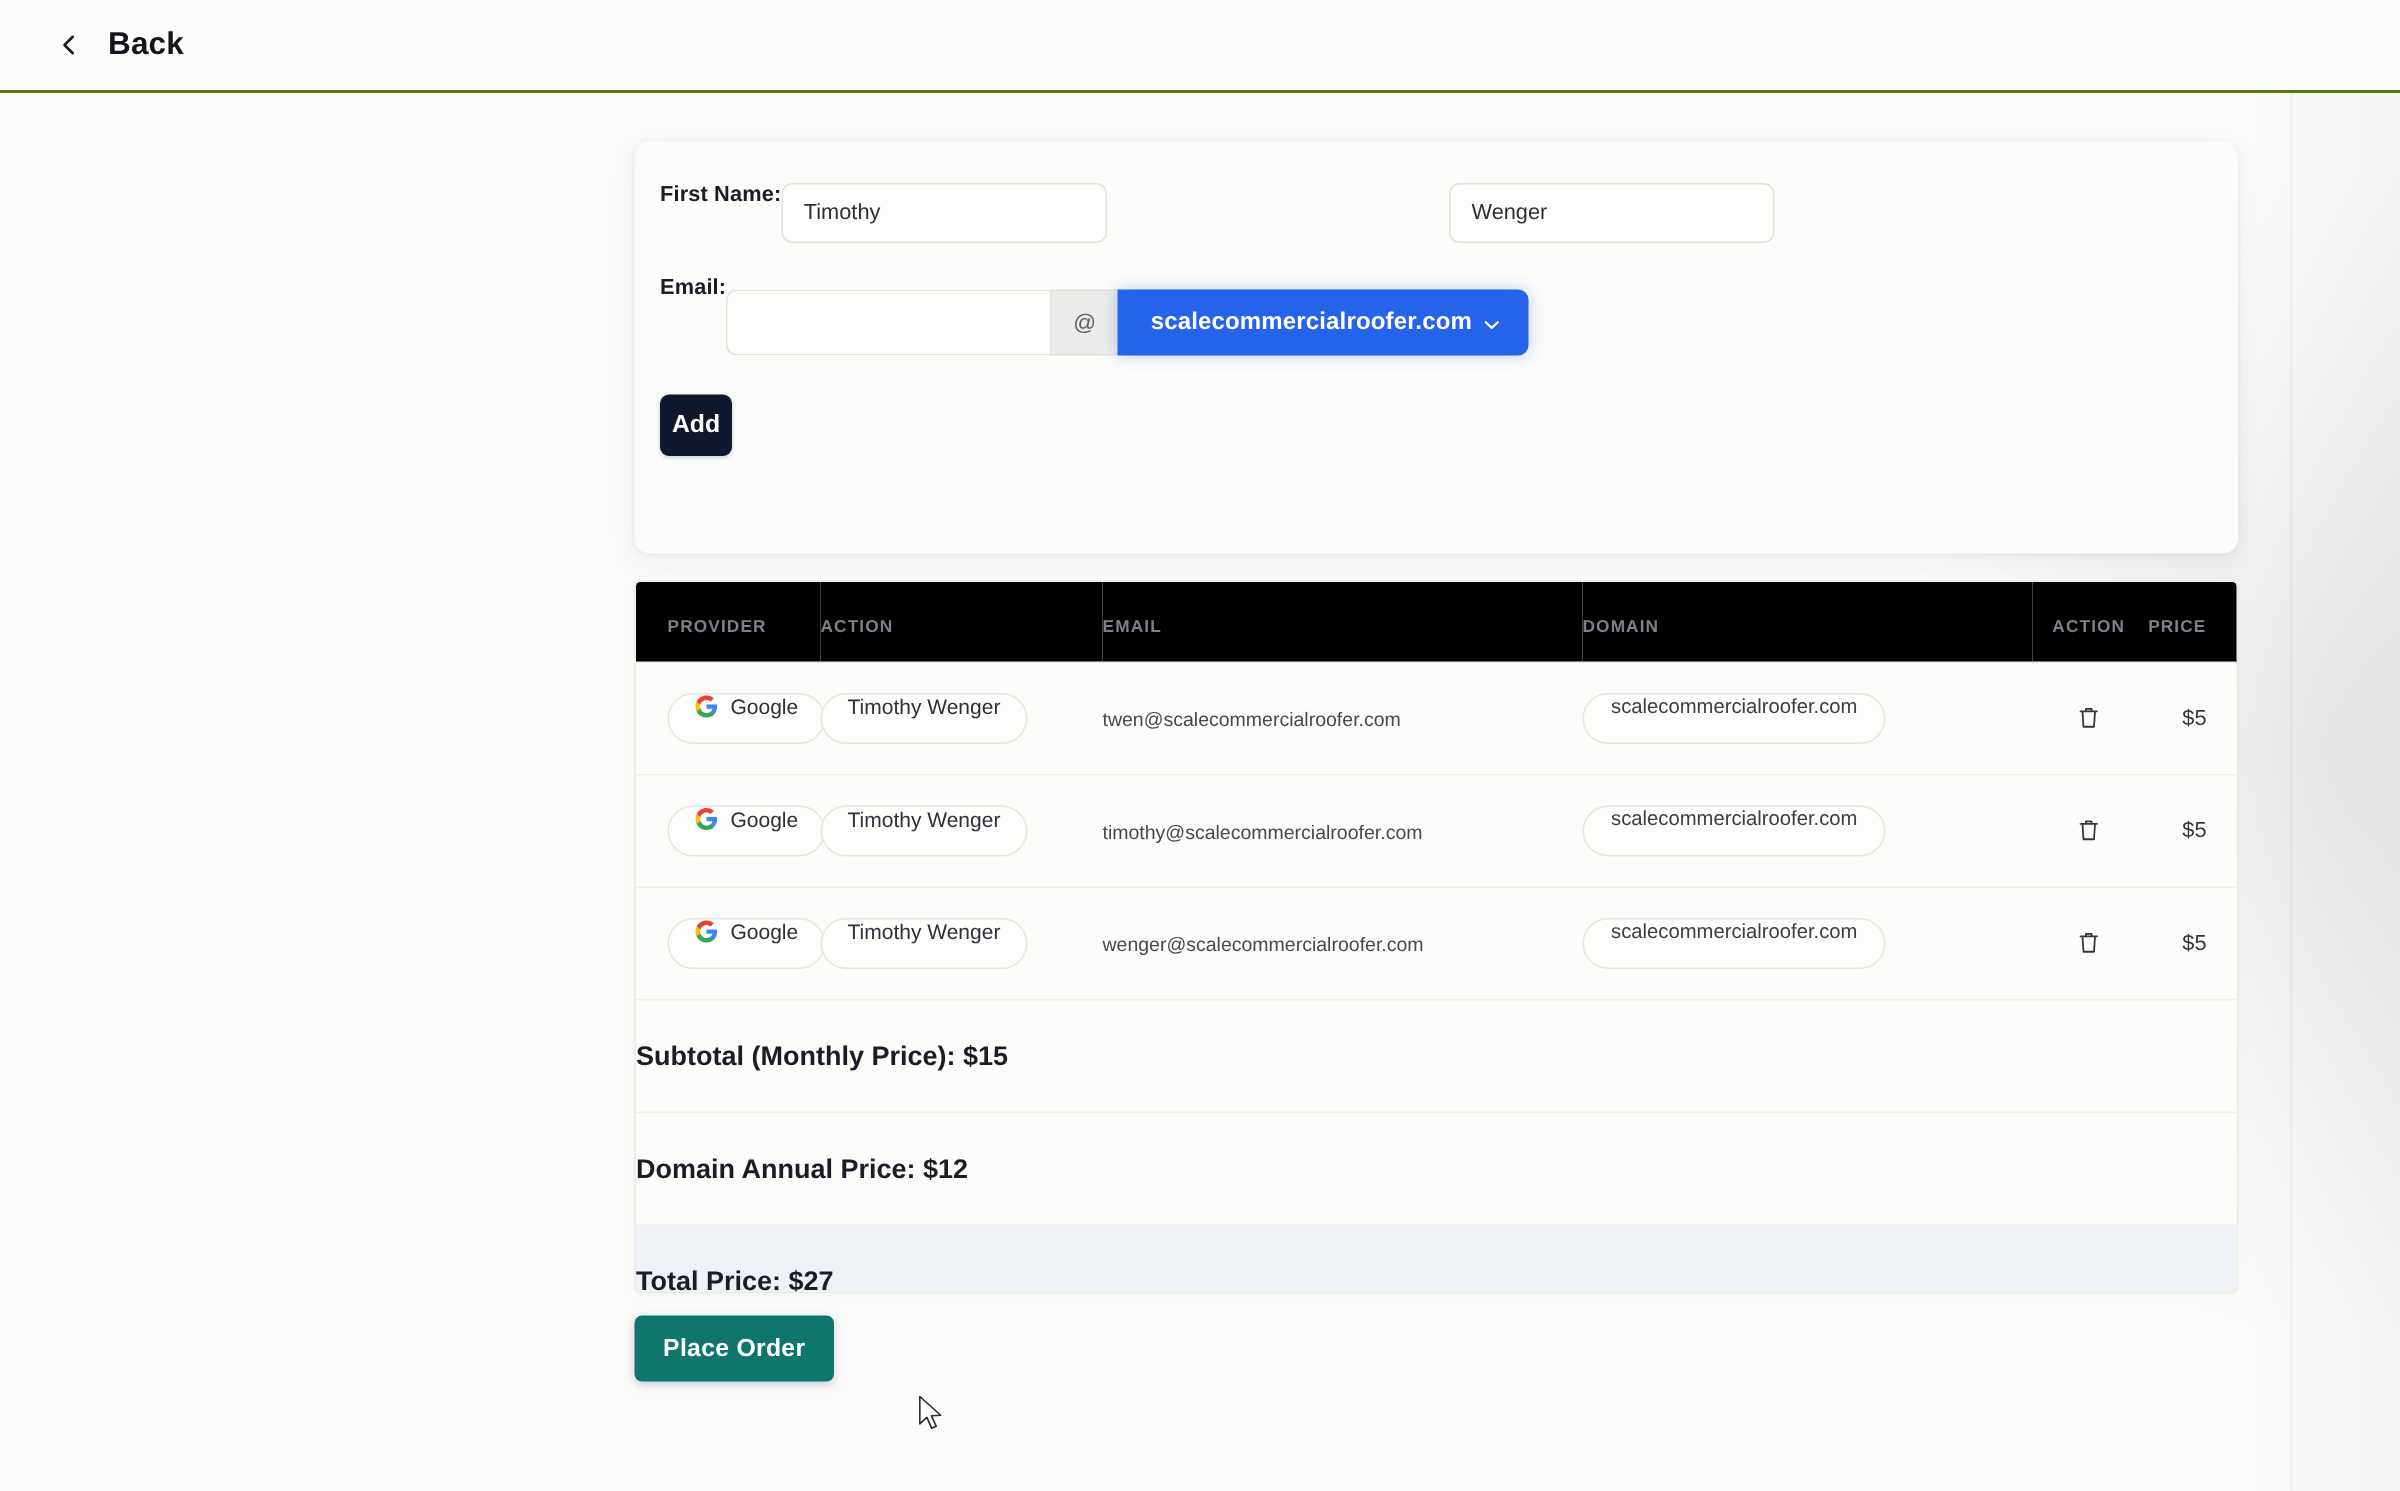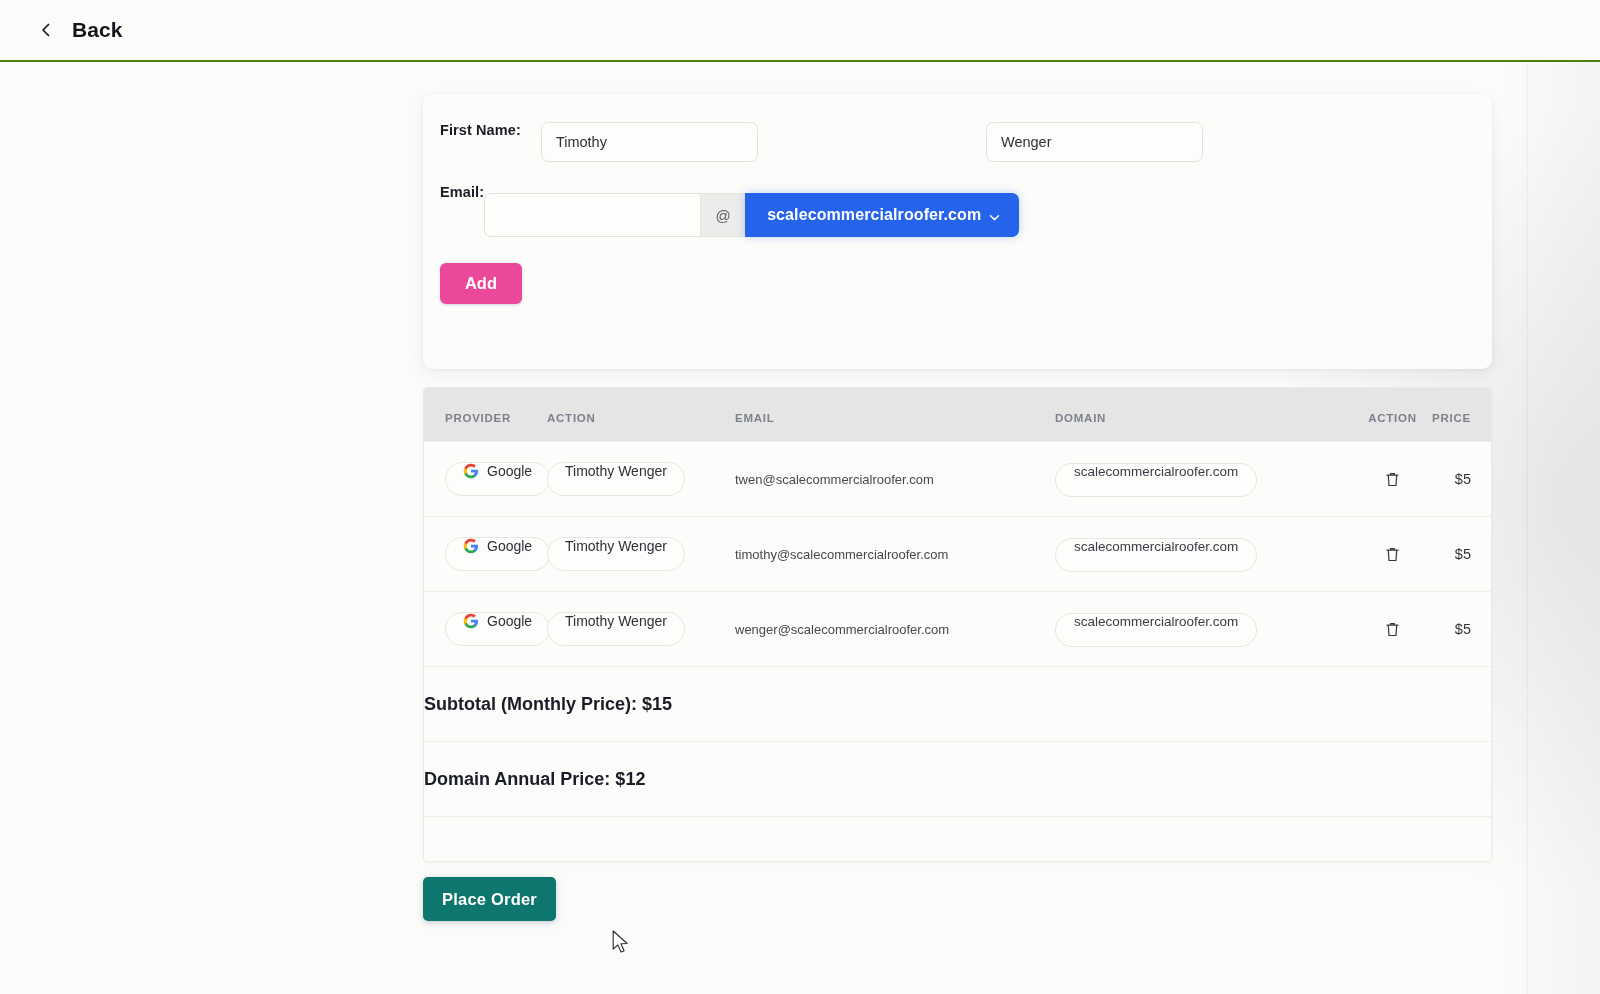--- a/index.html
+++ b/index.html
@@ -112,21 +112,20 @@
   .text-input {
     height: 40px;
     border: 1px solid #e2e2df;
     border-radius: 7px;
     background: #fdfdfb;
     font-family: "Liberation Sans", sans-serif;
     font-size: 14.5px;
     color: #2c2f38;
     padding: 0 14px;
     outline: none;
-    margin-left: 20px;
   }
   .text-input::placeholder { color: #b5b5b2; }
 
   .email-row {
     display: flex;
     align-items: stretch;
     margin-top: 9px;
   }
   .email-input {
     flex: 1;
@@ -171,23 +170,23 @@
     box-shadow: 0 0 10px rgba(37,99,235,0.28);
   }
   .domain-select .caret {
     display: block;
     width: 13px; height: 13px;
     margin-top: 2px;
   }
 
   .add-btn {
     margin-top: 26px;
-    width: 82px;
+    width: 48px;
     height: 41px;
-    background: #ec4899;
+    background: #0f172a;
     border: none;
     border-radius: 6px;
     color: #ffffff;
     font-family: "Liberation Sans", sans-serif;
     font-size: 16.5px;
     font-weight: 700;
     cursor: pointer;
     box-shadow: 0 1px 3px rgba(40,60,120,0.22);
   }
 
@@ -211,21 +210,21 @@
     table-layout: fixed;
   }
   table.order-table th {
     text-align: left;
     font-size: 11.5px;
     font-weight: 700;
     color: #7d818c;
     letter-spacing: 0.75px;
     padding: 24px 0 17px 0;
     border-bottom: 1px solid #f0eeea;
-    background: #e5e5e5;
+    background: #000000;
   }
   table.order-table td {
     padding: 0;
     border-bottom: 1px solid #f0eeea;
     height: 75px;
     vertical-align: middle;
     background: #fcfcfa;
   }
 
   .col-provider { width: 123px; padding-left: 21px !important; }
@@ -493,20 +492,23 @@
         </tr>
 
         <tr class="summary-row">
           <td colspan="6">Subtotal (Monthly Price): $15</td>
         </tr>
 
         <tr class="summary-row">
           <td colspan="6">Domain Annual Price: $12</td>
         </tr>
 
+        <tr class="summary-row total">
+          <td colspan="6">Total Price: $27</td>
+        </tr>
 
       </tbody>
     </table>
   </div>
 
   <button class="place-order-btn">Place Order</button>
 
   <span class="cursor">
     <svg viewBox="0 0 17 25" width="17" height="25" xmlns="http://www.w3.org/2000/svg">
       <path d="M1.2 1L1.2 19.2L5.9 14.9L9.1 22.1L12.1 20.8L8.9 13.8L15.1 13.5Z" fill="#ffffff" stroke="#2b2b2b" stroke-width="1.1" stroke-linejoin="round"></path>

